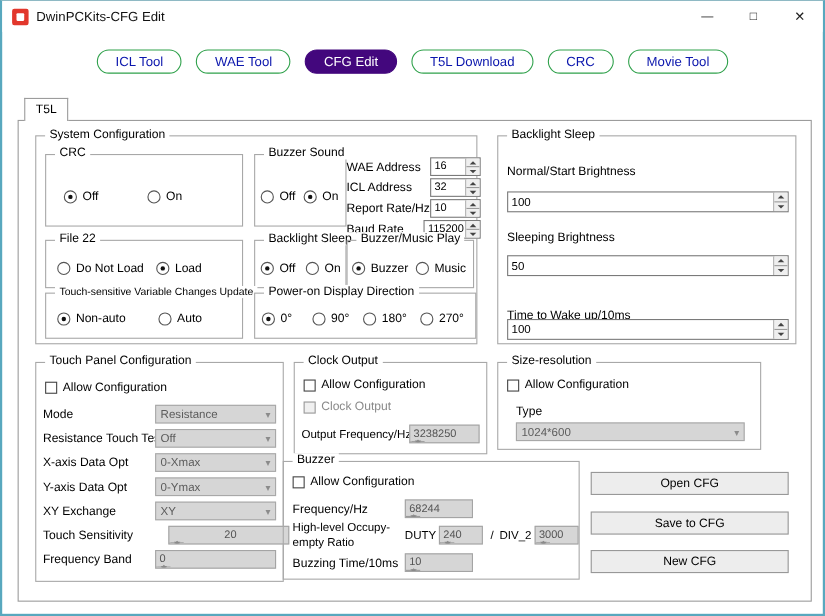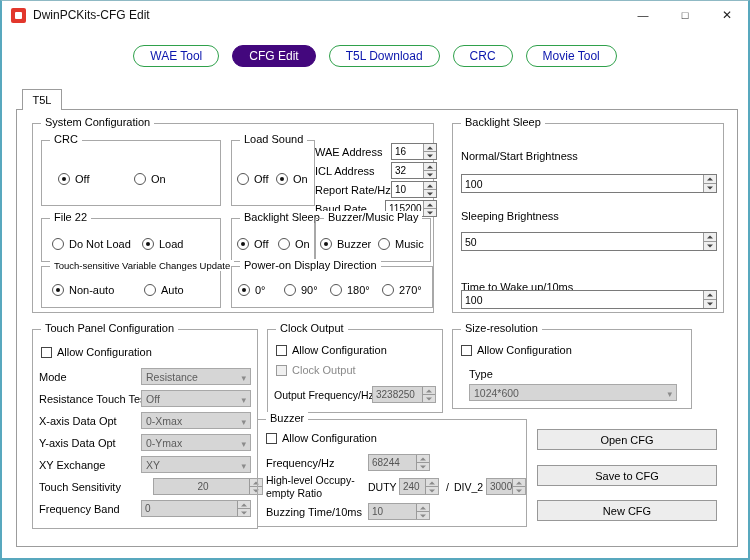--- a/index.html
+++ b/index.html
@@ -53,21 +53,21 @@
   .spin-val { flex:1; font-size:10px; padding:2px 0 0 3px; color:#000; overflow:hidden; }
   .spin-arrows { width:13px; display:flex; flex-direction:column; border-left:1px solid #9a9a9a; flex:none; }
   .sa { flex:1; background:#efefef; position:relative; }
   .sa + .sa { border-top:1px solid #9a9a9a; }
   .sa::after { content:""; position:absolute; left:50%; top:50%; transform:translate(-50%,-50%); width:0; height:0;
     border-left:3px solid transparent; border-right:3px solid transparent; }
   .sa.up::after { border-bottom:3px solid #444; }
   .sa.down::after { border-top:3px solid #444; }
   .spin.wide { height:19px; }
   .spin.wide .spin-val { padding-top:3px; font-size:10.5px; }
-  .spin.disabled { background:#d6d6d6; border-color:#a4a4a4; }
+  .spin.disabled { background:#d6d6d6; border-color:#a4a4a4;flex-direction:column; }
   .spin.disabled .spin-val { color:#555; }
   .spin.disabled .sa { background:#dedede; }
   .spin.disabled .sa.up::after { border-bottom-color:#8a8a8a; }
   .spin.disabled .sa.down::after { border-top-color:#8a8a8a; }
 
   
   .dropdown { position:absolute; height:17px; background:#d6d6d6; border:1px solid #a8a8a8; display:flex; align-items:center;
     padding:0 4px; font-size:10.5px; color:#5c5c5c; overflow:hidden; }
   .dd-arrow { margin-left:auto; flex:none; }
   .dd-arrow::after { content:"▾"; font-size:9px; color:#8b8b8b; }
@@ -90,20 +90,21 @@
     <span class="app-icon"></span>
     <span class="title-text">DwinPCKits-CFG Edit</span>
     <span class="win-controls">
       <span class="win-btn">—</span>
       <span class="win-btn">□</span>
       <span class="win-btn close">✕</span>
     </span>
   </div>
 
   <div class="toolbar">
+    <div class="tbtn">ICL Tool</div>
     <div class="tbtn">WAE Tool</div>
     <div class="tbtn active">CFG Edit</div>
     <div class="tbtn">T5L Download</div>
     <div class="tbtn">CRC</div>
     <div class="tbtn">Movie Tool</div>
   </div>
 
   <div class="tab">T5L</div>
   <div class="page"></div>
 
@@ -116,21 +117,21 @@
         <span class="radio"></span>
         <span>Off</span>
       </div>
       <div class="radio-item" style="left:92px;top:32px;">
         <span class="radio"></span>
         <span>On</span>
       </div>
     </div>
 
     <div class="group" style="left:198px;top:16px;width:84px;height:66px;">
-      <span class="gtitle">Load Sound</span>
+      <span class="gtitle">Buzzer Sound</span>
       <div class="radio-item" style="left:5px;top:32px;">
         <span class="radio"></span>
         <span>Off</span>
       </div>
       <div class="radio-item checked" style="left:44px;top:32px;">
         <span class="radio"></span>
         <span>On</span>
       </div>
     </div>
 

